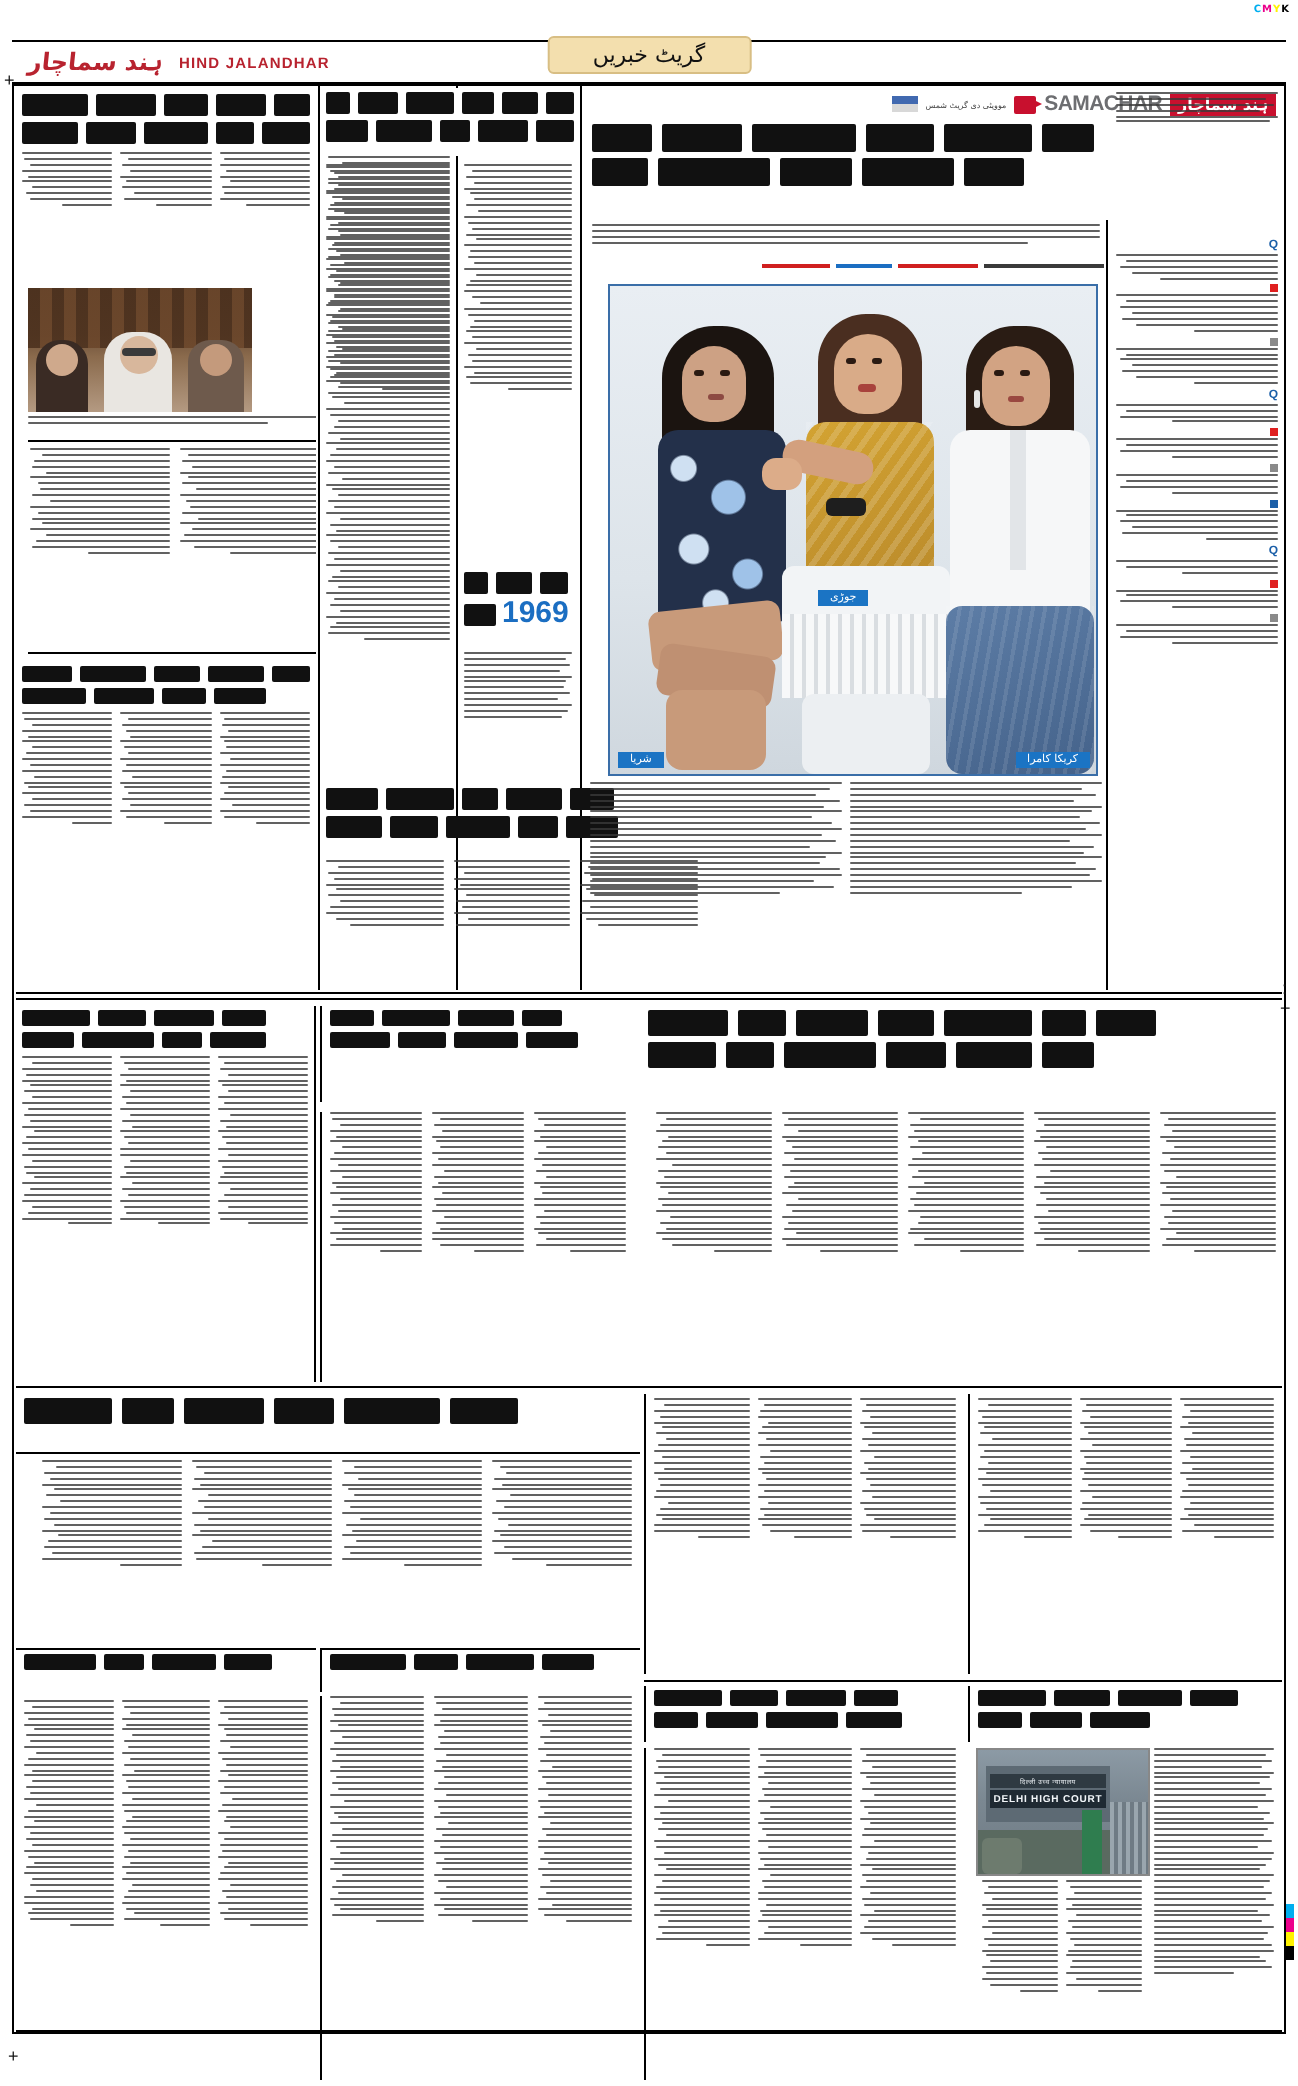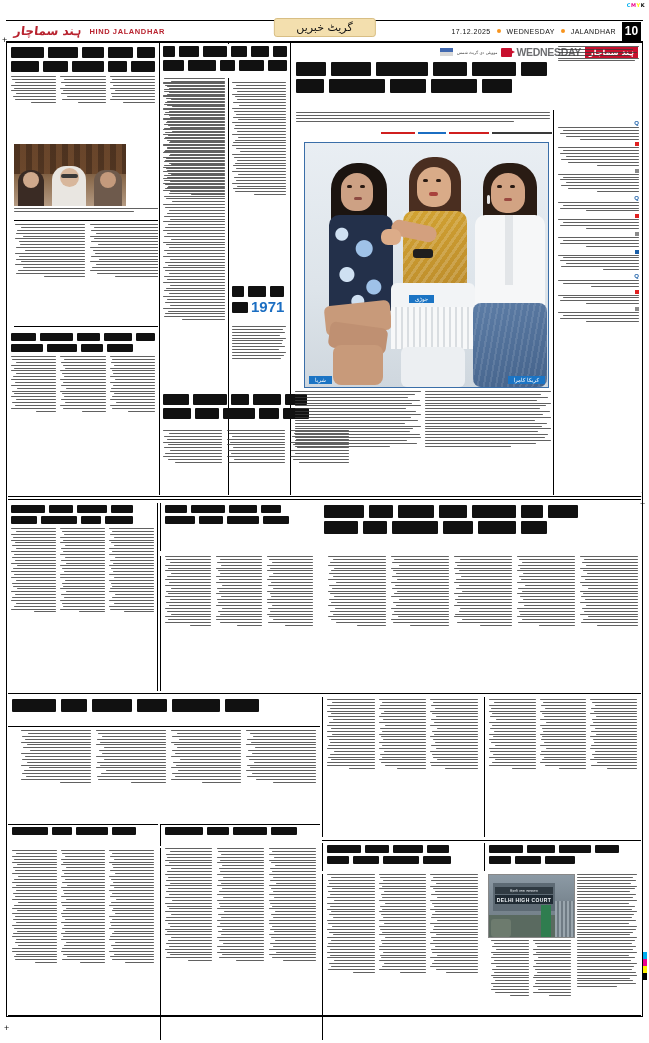--- a/index.html
+++ b/index.html
@@ -78,28 +78,20 @@
     <span class="c">C</span><span class="m">M</span><span class="y">Y</span><span class="k">K</span>
   </div>
   <div class="cropmark" style="left:2px;top:36px;">+</div>
   <div class="cropmark" style="left:640px;top:500px;">+</div>
   <div class="cropmark" style="left:4px;top:1024px;">+</div>
 
   <div class="masthead">
     <div class="mh-logo">ہند سماچار</div>
     <div class="mh-logo-en">HIND JALANDHAR</div>
     <div class="mh-section">گریٹ خبریں</div>
-    <div class="mh-right">
-      <span class="mh-date">17.12.2025</span>
-      <span class="dot"></span>
-      <span class="mh-day">WEDNESDAY</span>
-      <span class="dot"></span>
-      <span class="mh-city">JALANDHAR</span>
-      <span class="mh-page">10</span>
-    </div>
   </div>
 
   <div class="frame" style="left:6px;top:42px;width:637px;height:975px;"></div>
 
   <div class="blk" style="left:159px;top:42px;width:1px;height:453px;background:#000;"></div>
   <div class="blk" style="left:228px;top:42px;width:1px;height:453px;background:#000;"></div>
   <div class="blk" style="left:290px;top:42px;width:1px;height:453px;background:#000;"></div>
   <div class="blk" style="left:553px;top:110px;width:1px;height:385px;background:#000;"></div>
 
   <div class="blk" style="left:8px;top:44px;width:150px;height:450px;padding:3px 3px 0 3px;">
@@ -533,21 +525,21 @@
   </div>
 
   <div class="blk" style="left:230px;top:284px;width:58px;height:40px;padding:2px;">
     <div class="bigheadline">
       <div class="bh-row">
           <span class="bh-seg" style="width:14px"></span>
           <span class="bh-seg" style="width:18px"></span>
           <span class="bh-seg" style="width:12px"></span>
         </div>
       <div class="bh-row" style="gap:3px;">
-        <span style="font-size:15px;font-weight:bold;color:#1b6ec2;font-family:'Liberation Sans',sans-serif;line-height:14px;">1971</span>
+        <span style="font-size:15px;font-weight:bold;color:#1b6ec2;font-family:'Liberation Sans',sans-serif;line-height:14px;">1969</span>
         <span class="bh-seg" style="width:16px"></span>
       </div>
     </div>
 
   </div>
 
   <div class="blk" style="left:230px;top:324px;width:58px;height:60px;padding:2px;">
     <div class="lines tiny">
       <i style="width:100%"></i>
         <i style="width:94%"></i>
@@ -626,21 +618,21 @@
         <i style="width:100%"></i>
         <i style="width:91%"></i>
         <i style="width:80%"></i>
     </div>
   </div>
 
   <div class="blk" style="left:292px;top:44px;width:350px;height:66px;padding:2px 4px;">
 
     <div class="iv-badge" style="right:4px;top:2px;left:auto;position:absolute;display:flex;flex-direction:row-reverse;align-items:center;gap:4px;">
       <span class="iv-red">ہند سماچار</span>
-      <span class="iv-word">WEDNESDAY</span>
+      <span class="iv-word">SAMACHAR</span>
       <span class="iv-cam"></span>
       <span style="font-size:4px;direction:rtl;color:#444;">موویٹی دی گریٹ شمس</span>
       <span class="iv-flag"></span>
     </div>
 
     <div class="bigheadline" style="margin-top:16px;">
       <div class="bh-row" style="gap:5px;">
         <span class="bh-seg" style="width:26px;height:14px"></span>
           <span class="bh-seg" style="width:44px;height:14px"></span>
         <span class="bh-seg" style="width:34px;height:14px"></span>

